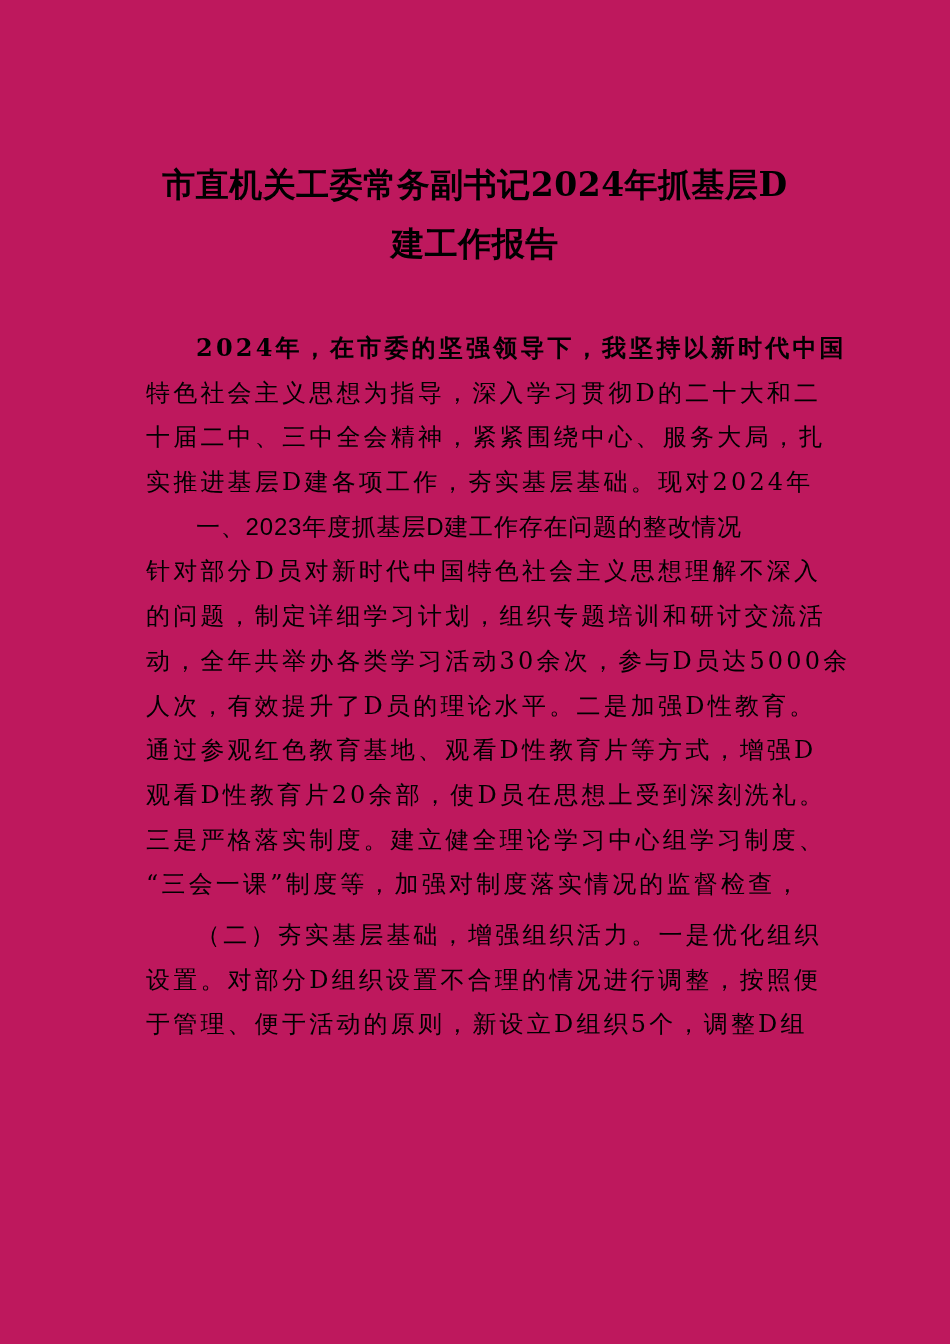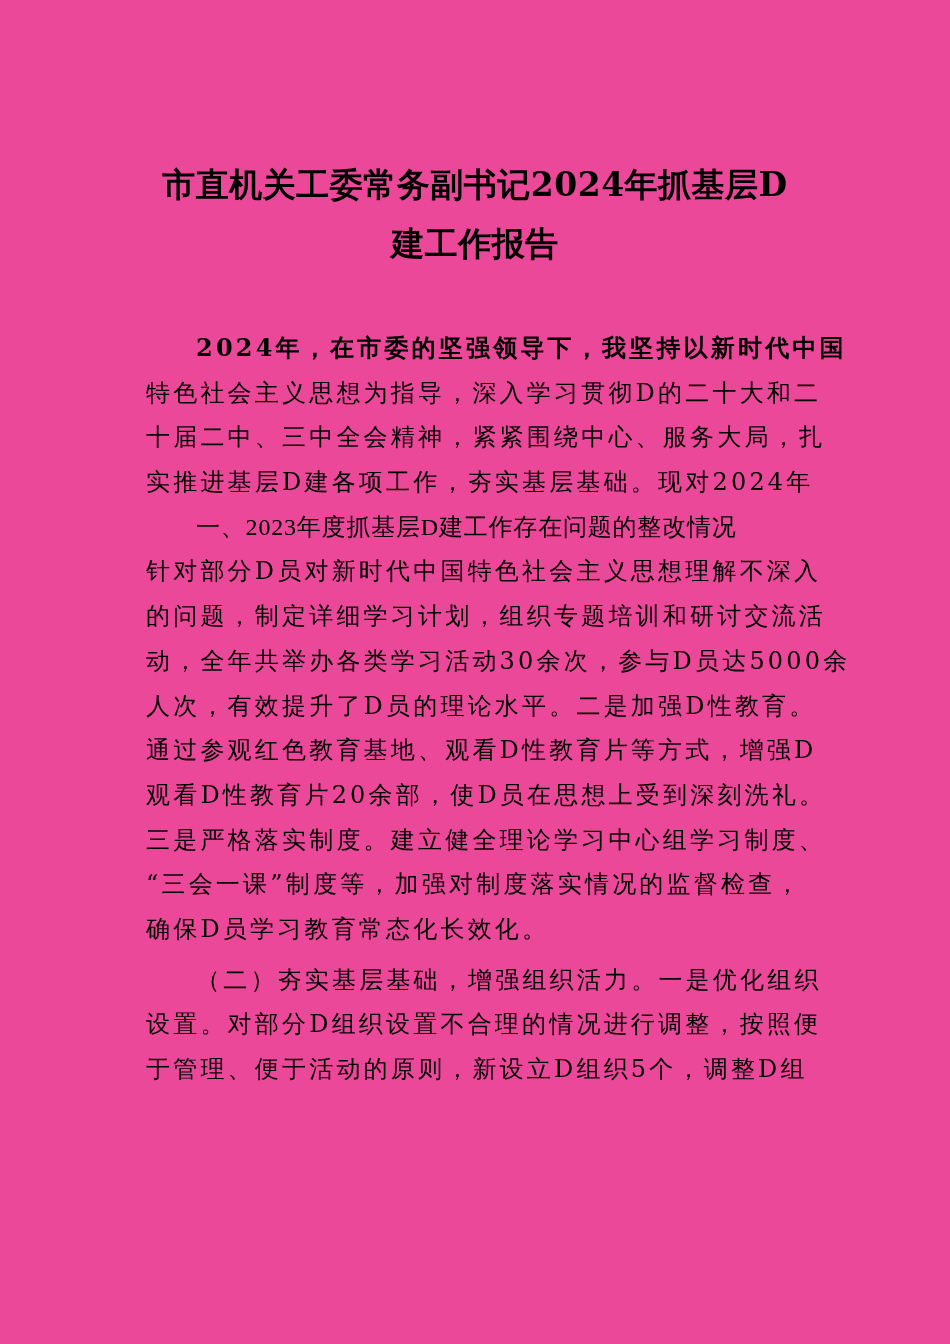--- a/index.html
+++ b/index.html
@@ -14,21 +14,21 @@
       overflow: hidden;
       color: #000000;
       font-family: "DejaVu Serif", "Liberation Serif", serif;
     }
     .page {
       position: absolute;
       left: 0;
       top: 0;
       width: 950px;
       height: 1344px;
-      background: #ec4899;
+      background: #be185d;
     }
     .title-line {
       position: absolute;
       left: 0;
       width: 950px;
       text-align: center;
       font-family: "DejaVu Serif", "Liberation Serif", serif;
       font-weight: bold;
       font-size: 33px;
       line-height: 44px;
@@ -46,21 +46,21 @@
     .line {
       height: 44.7px;
       line-height: 44.7px;
       font-size: 24px;
       white-space: nowrap;
       letter-spacing: 3.2px;
       font-family: "DejaVu Serif", "Liberation Serif", serif;
     }
     .line.indent { padding-left: 50px; font-weight: bold; }
     .line.heading {
-      font-family: Liberation Serif, serif;
+      font-family: Liberation Sans, sans-serif;
       letter-spacing: 0.8px;
       padding-left: 50px;
     }
     .line.subhead { padding-left: 50px; }
     .line.gap { margin-top: 6px; }
   </style>
 </head>
 <body>
 
 <div class="page">
@@ -81,21 +81,20 @@
 
     <div>
       <div class="line">针对部分D员对新时代中国特色社会主义思想理解不深入</div>
       <div class="line">的问题，制定详细学习计划，组织专题培训和研讨交流活</div>
       <div class="line">动，全年共举办各类学习活动30余次，参与D员达5000余</div>
       <div class="line">人次，有效提升了D员的理论水平。二是加强D性教育。</div>
       <div class="line">通过参观红色教育基地、观看D性教育片等方式，增强D</div>
       <div class="line">观看D性教育片20余部，使D员在思想上受到深刻洗礼。</div>
       <div class="line">三是严格落实制度。建立健全理论学习中心组学习制度、</div>
       <div class="line">“三会一课”制度等，加强对制度落实情况的监督检查，</div>
-      <div class="line">确保D员学习教育常态化长效化。</div>
     </div>
 
     <div>
       <div class="line subhead gap">（二）夯实基层基础，增强组织活力。一是优化组织</div>
       <div class="line">设置。对部分D组织设置不合理的情况进行调整，按照便</div>
       <div class="line">于管理、便于活动的原则，新设立D组织5个，调整D组</div>
     </div>
 
   </div>
 </div>

